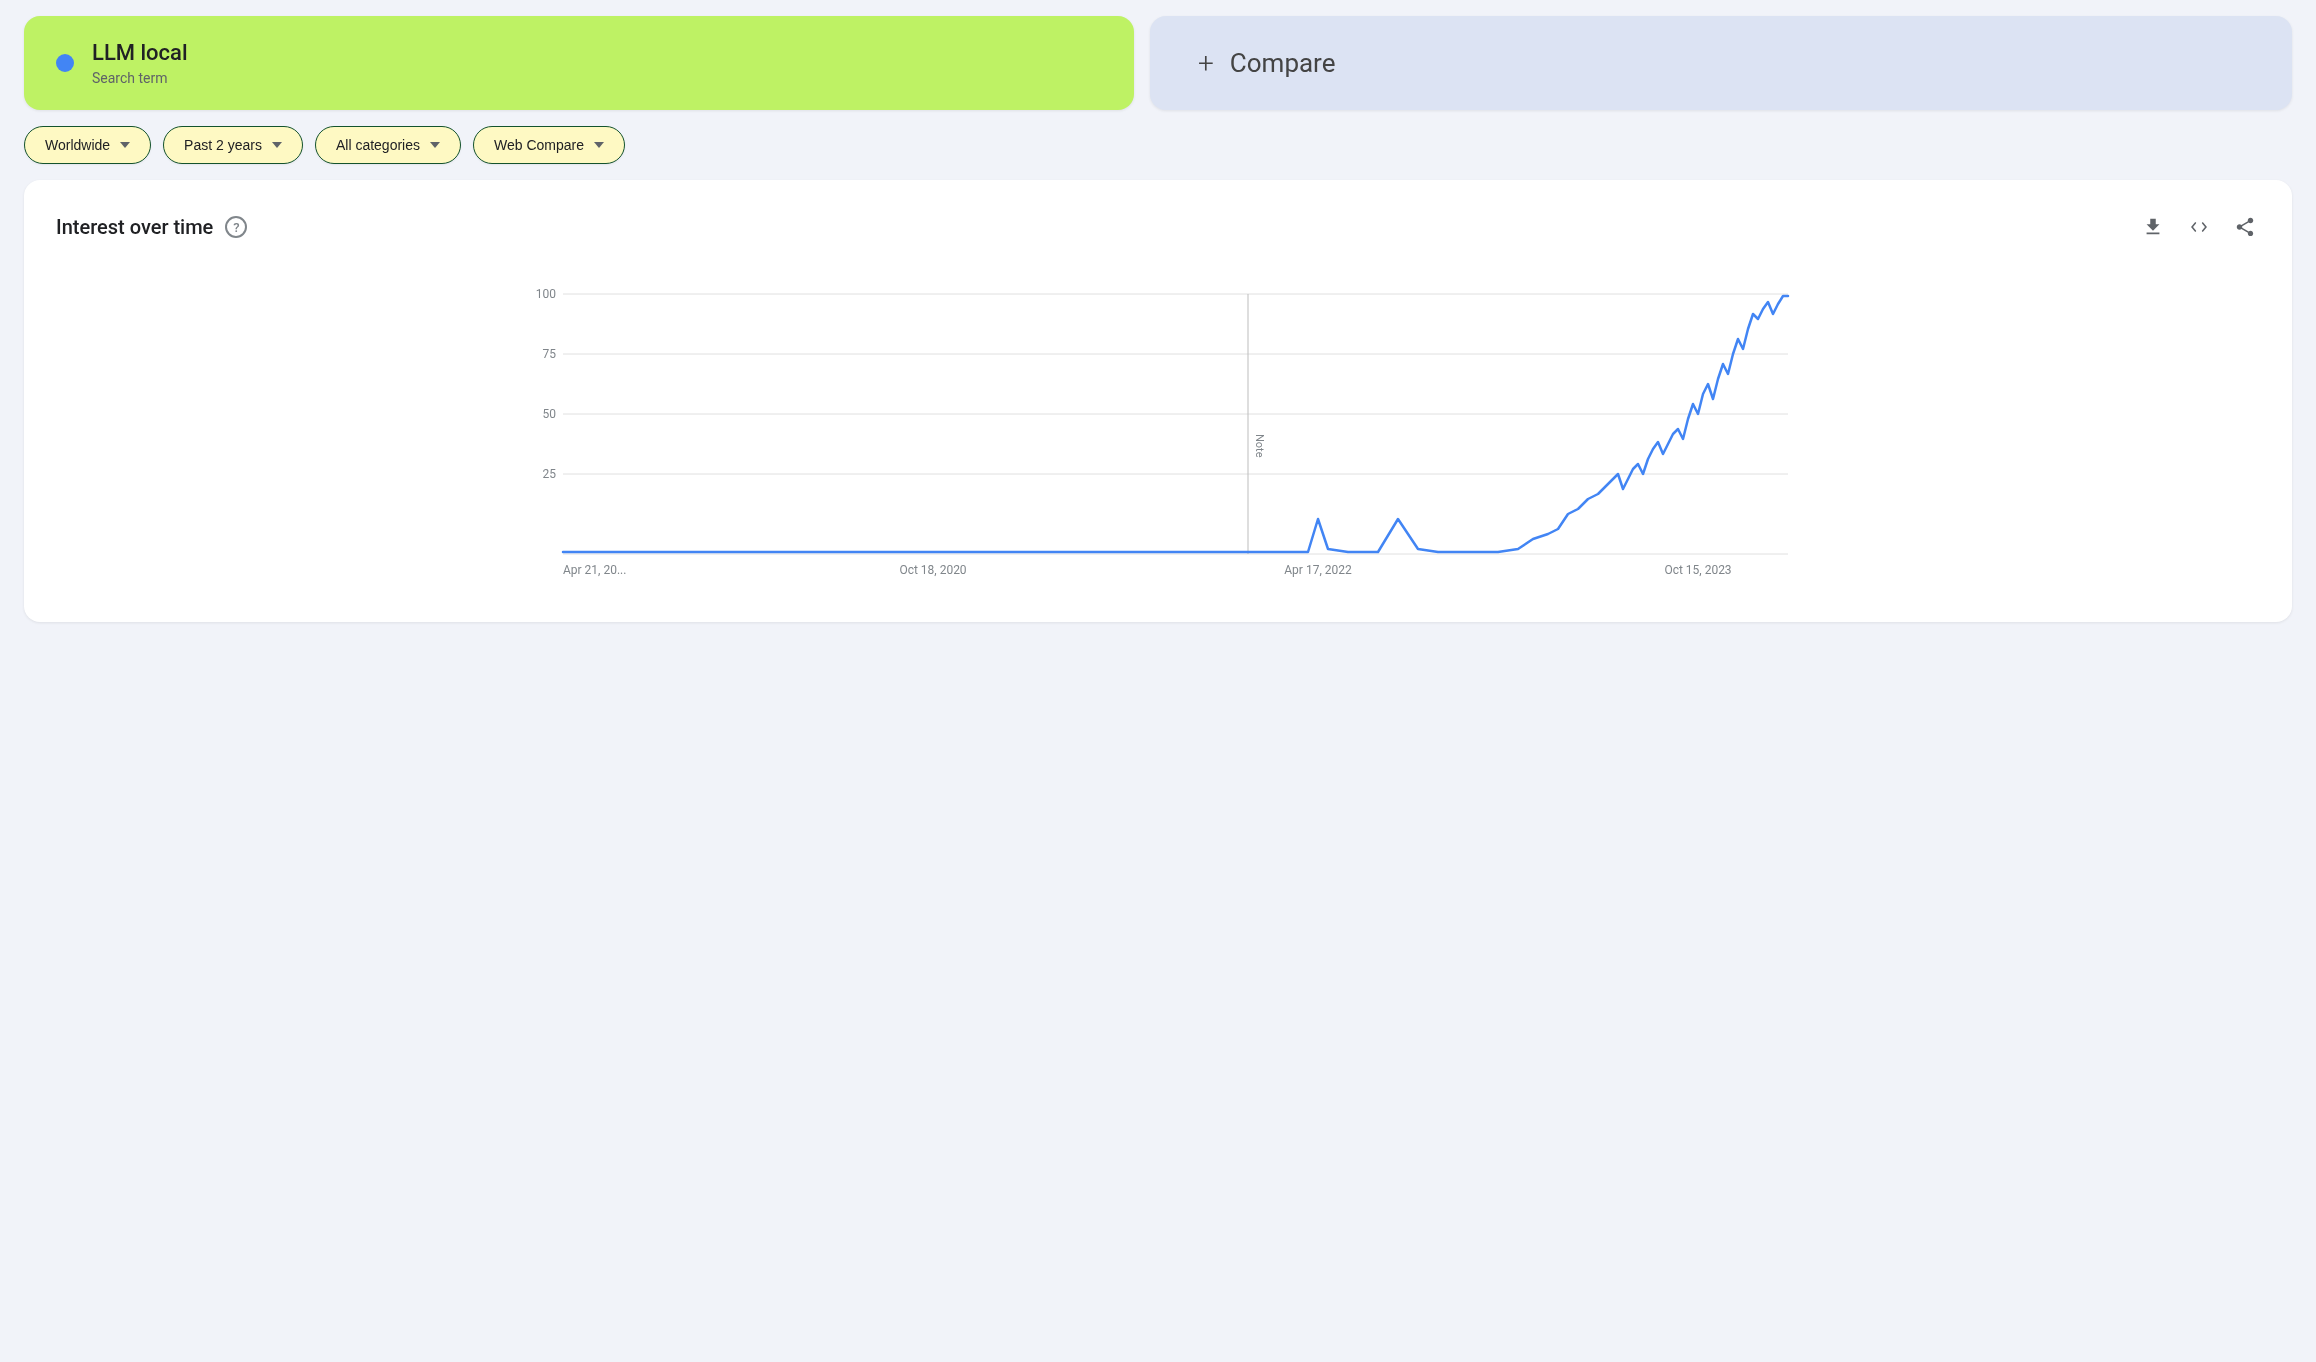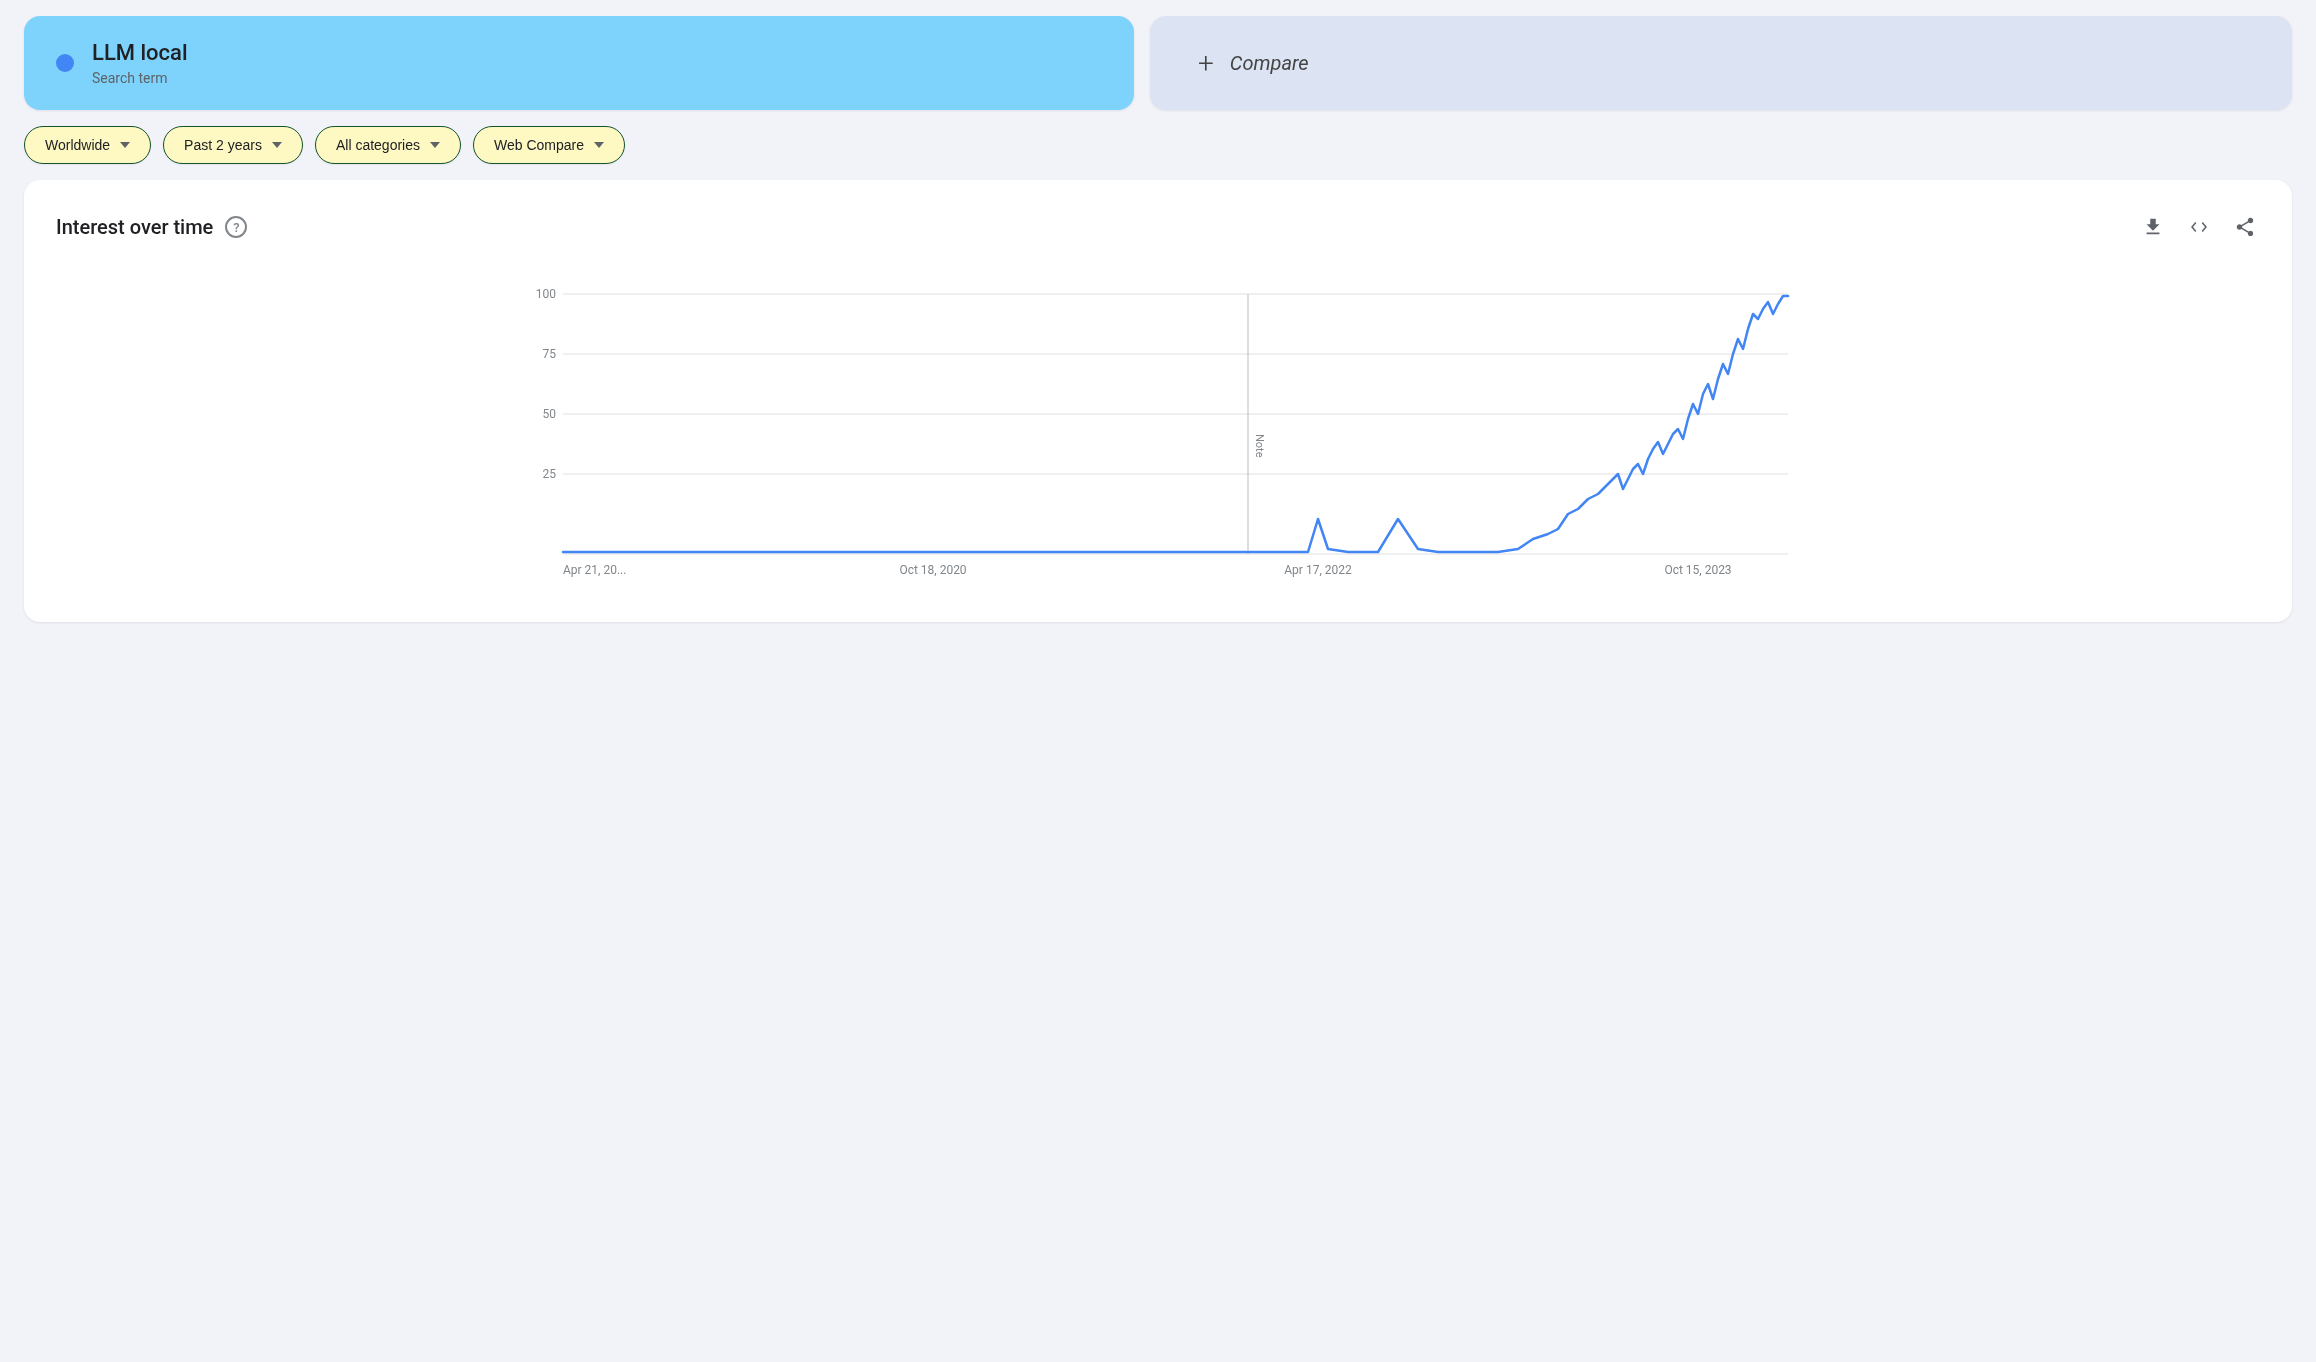--- a/index.html
+++ b/index.html
@@ -12,21 +12,21 @@
 
     .top-bar {
       background: #f1f3f9;
       padding: 16px 24px 0 24px;
       display: flex;
       gap: 16px;
       align-items: stretch;
     }
 
     .search-term-card {
-      background: #7dd3fc;
+      background: #bef264;
       border-radius: 16px;
       padding: 24px 32px;
       display: flex;
       align-items: center;
       gap: 18px;
       flex: 1;
       min-width: 0;
       box-shadow: 0 1px 3px rgba(0,0,0,0.08);
     }
 
@@ -68,24 +68,23 @@
       box-shadow: 0 1px 3px rgba(0,0,0,0.08);
     }
 
     .compare-plus {
       font-size: 28px;
       color: #444;
       font-weight: 300;
     }
 
     .compare-label {
-      font-size: 20px;
+      font-size: 26px;
       color: #444;
       font-weight: 400;
-      font-style: italic;
     }
 
     .filters-bar {
       background: #f1f3f9;
       padding: 16px 24px;
       display: flex;
       gap: 12px;
       align-items: center;
     }
 

